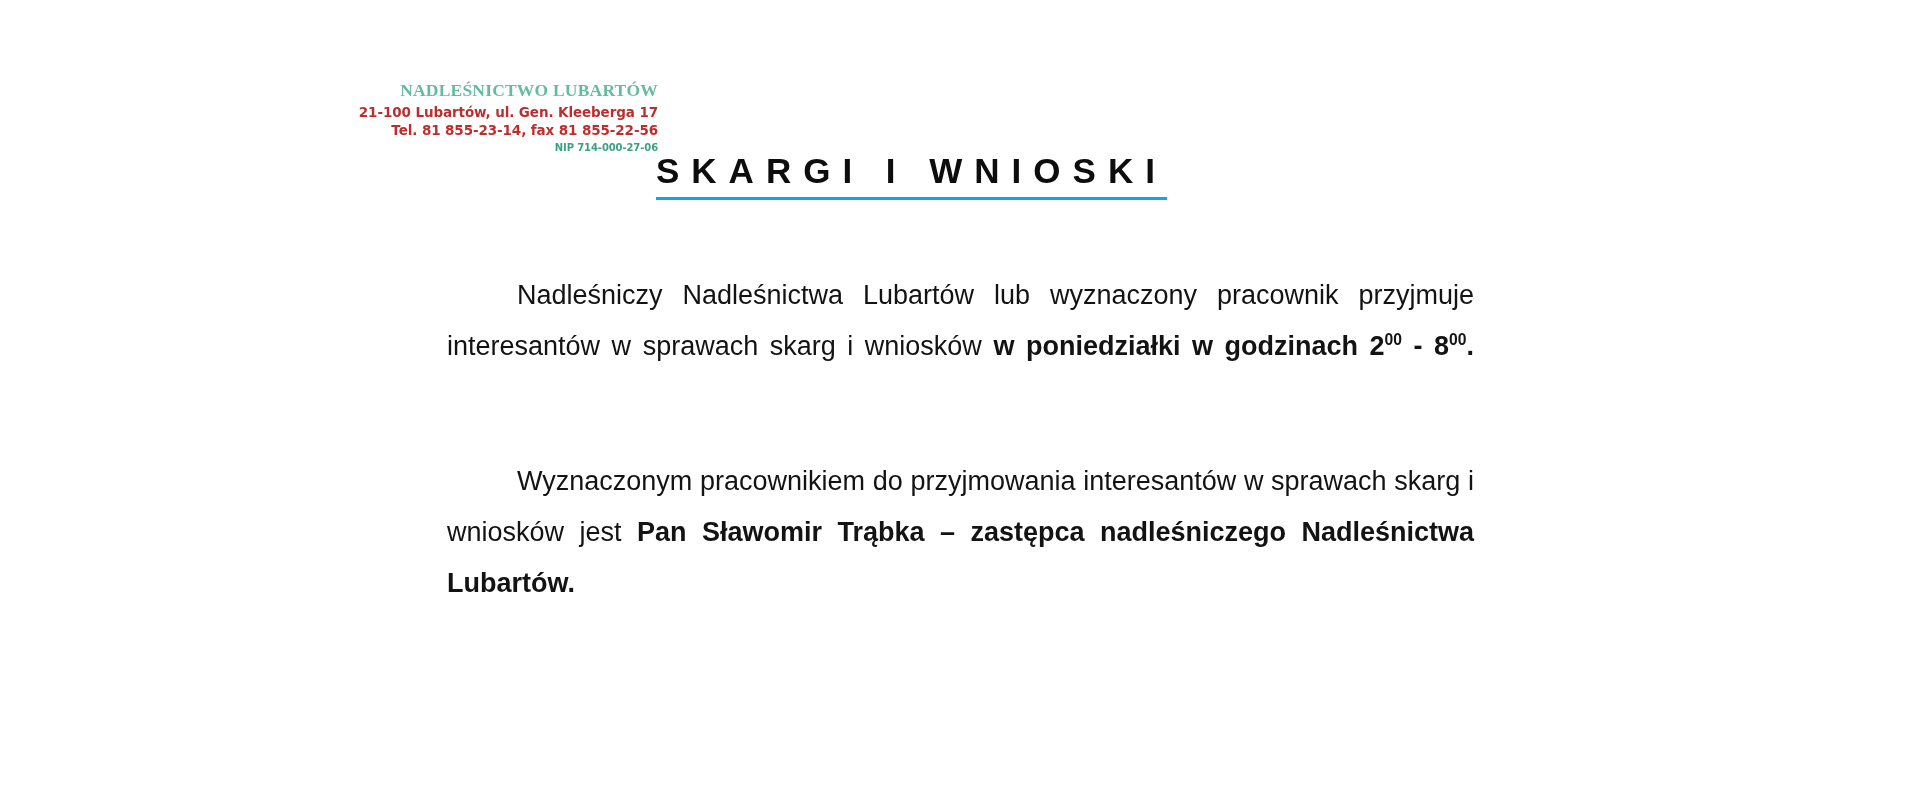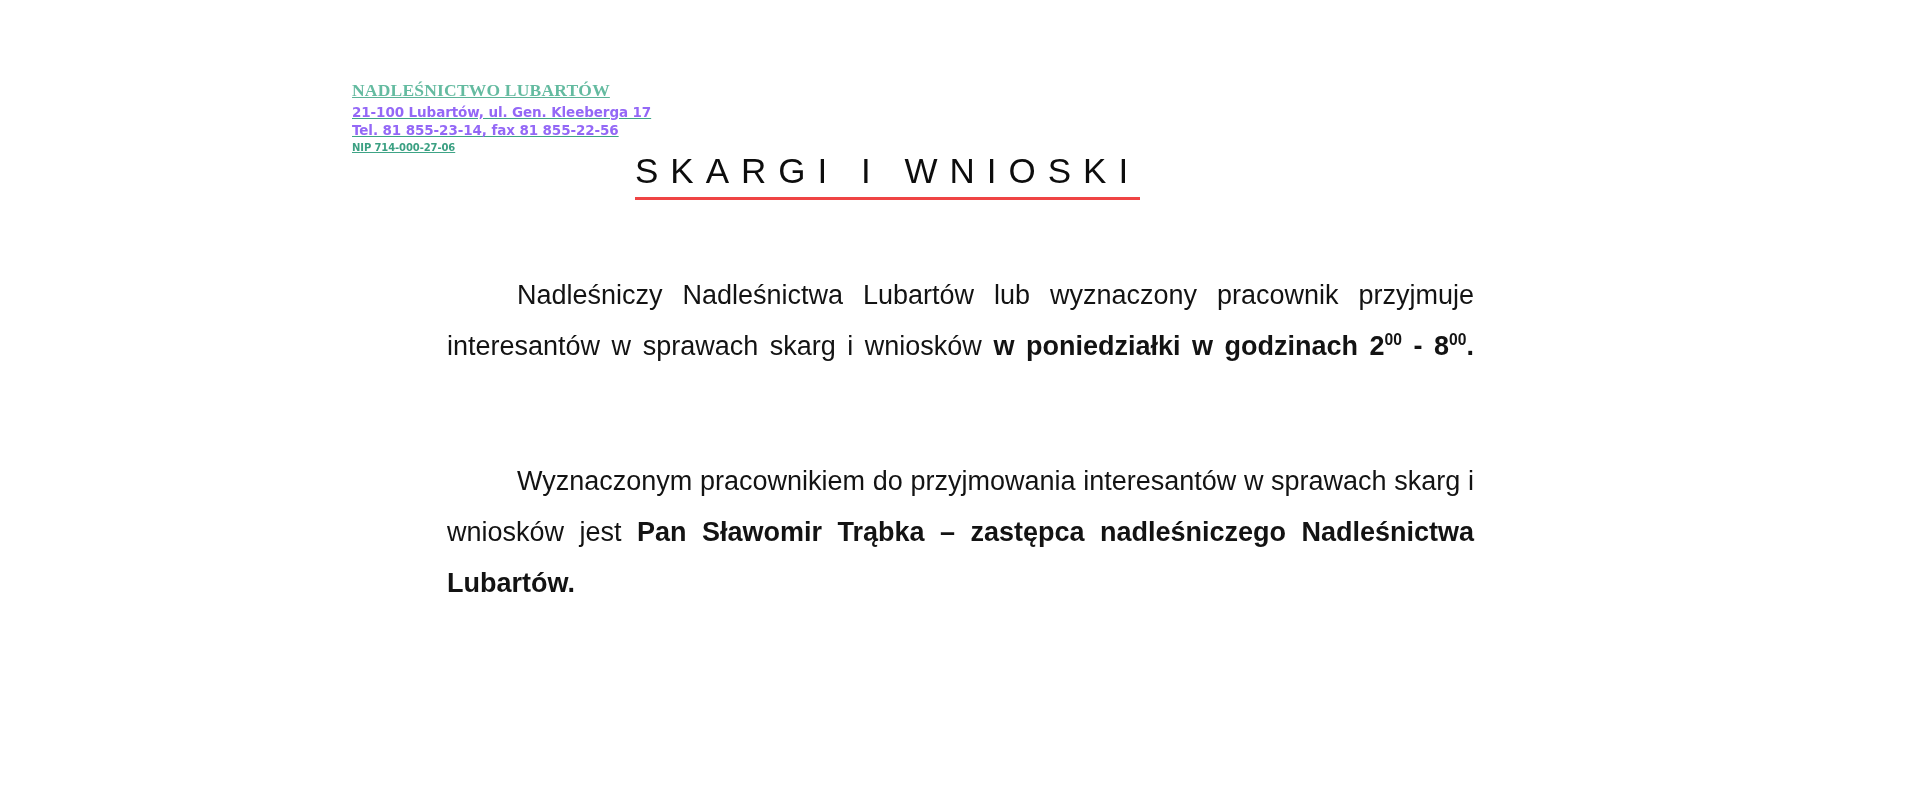--- a/index.html
+++ b/index.html
@@ -20,70 +20,69 @@
 
   .page {
     position: absolute;
     inset: 0;
     background: #ffffff;
   }
 
   
   .stamp {
     position: absolute;
-    left: 352px;
+    left: 338px;
     top: 80px;
     width: 320px;
-    text-align: left;
+    text-align: right;
     color: #2e9d7c;
     line-height: 1.24;
     opacity: 0.92;
-    text-decoration: underline;
   }
   .stamp-line-org {
     font-family: "Liberation Serif", serif;
     font-size: 17.5px;
     font-weight: 700;
     letter-spacing: 0.2px;
     white-space: nowrap;
     color: #3aa886;
     opacity: 0.85;
   }
   .stamp-line-addr,
   .stamp-line-phone {
     font-family: "DejaVu Sans", sans-serif;
     font-size: 13.5px;
     font-weight: 600;
     letter-spacing: -0.1px;
     white-space: nowrap;
-    color: #8b5cf6;
+    color: #b91c1c;
     margin-top: 2px;
   }
   .stamp-line-nip {
     font-family: "DejaVu Sans", sans-serif;
     font-size: 10px;
     font-weight: 700;
     letter-spacing: -0.1px;
     white-space: nowrap;
     color: #2b9878;
     margin-top: 3px;
   }
 
   
   .doc-title {
     position: absolute;
-    left: 635px;
+    left: 656px;
     top: 128px;
     font-size: 35px;
-    font-weight: 400;
+    font-weight: 700;
     letter-spacing: 12px;
     color: #0d0d0d;
     white-space: nowrap;
     padding-bottom: 6px;
-    border-bottom: 3px solid #ef4444;
+    border-bottom: 3px solid #0ea5e9;
     padding-right: 0;
   }
 
   
   .body-block {
     position: absolute;
     left: 447px;
     top: 270px;
     width: 1027px;
   }

